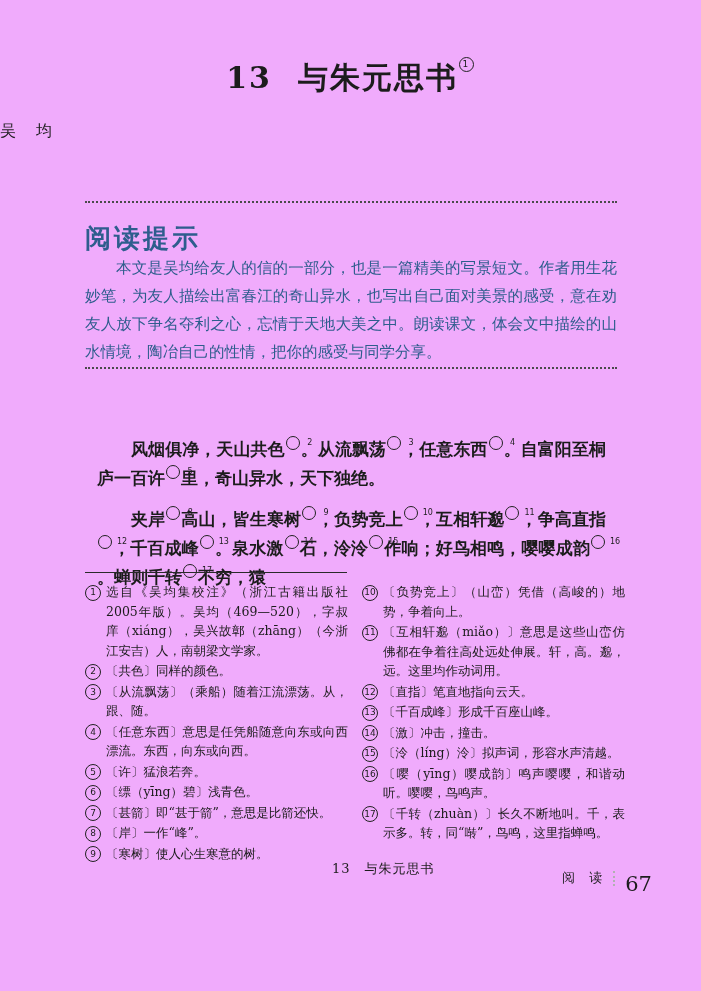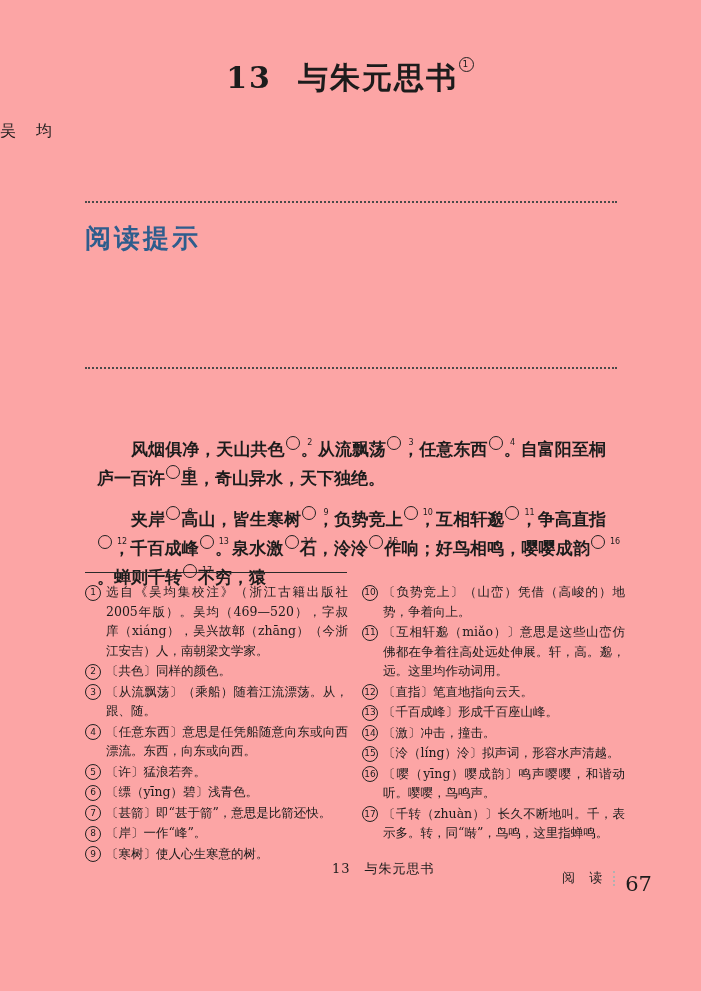--- a/index.html
+++ b/index.html
@@ -1,17 +1,17 @@
 <!DOCTYPE html>
 <html><head>
 <meta charset="utf-8">
 <style>
   html,body{margin:0;padding:0;background:#e8e8e8;}
   .page{
-    position:relative;width:701px;height:991px;background:#fca5a5;
+    position:relative;width:701px;height:991px;background:#f0abfc;
     font-family:"DejaVu Serif","Liberation Serif",serif;
     color:#1c1c1c;overflow:hidden;margin:0 auto;
   }
   .title-block{position:absolute;top:58px;left:0;width:100%;text-align:center;
     font-size:30px;font-weight:bold;letter-spacing:2px;}
   .title-num{margin-right:26px;}
   .author{position:absolute;top:121px;left:0;width:100%;text-align:left;
     font-size:16px;letter-spacing:2px;}
   .dotted{position:absolute;left:85px;width:532px;height:0;
     border-top:2px dotted #4a4a4a;}
@@ -57,20 +57,21 @@
 
   <div class="title-block">
     <span class="title-num">13</span><span>与朱元思书</span><sup class="ref title-ref">1</sup>
   </div>
 
   <div class="author">吴　均</div>
 
   <div class="dotted dotted-1"></div>
 
   <div class="hint-heading">阅读提示</div>
+  <div class="hint-text">本文是吴均给友人的信的一部分，也是一篇精美的写景短文。作者用生花妙笔，为友人描绘出富春江的奇山异水，也写出自己面对美景的感受，意在劝友人放下争名夺利之心，忘情于天地大美之中。朗读课文，体会文中描绘的山水情境，陶冶自己的性情，把你的感受与同学分享。</div>
 
   <div class="dotted dotted-2"></div>
 
   <div class="main-text">
       <p>风烟俱净，天山共色<sup class="ref">2</sup>。从流飘荡<sup class="ref">3</sup>，任意东西<sup class="ref">4</sup>。自富阳至桐庐一百许<sup class="ref">5</sup>里，奇山异水，天下独绝。</p>
       <p>夹岸<sup class="ref">8</sup>高山，皆生寒树<sup class="ref">9</sup>，负势竞上<sup class="ref">10</sup>，互相轩邈<sup class="ref">11</sup>，争高直指<sup class="ref">12</sup>，千百成峰<sup class="ref">13</sup>。泉水激<sup class="ref">14</sup>石，泠泠<sup class="ref">15</sup>作响；好鸟相鸣，嘤嘤成韵<sup class="ref">16</sup>。蝉则千转<sup class="ref">17</sup>不穷，猿</p>
     </div>
 
   <div class="fn-rule"></div>
 

